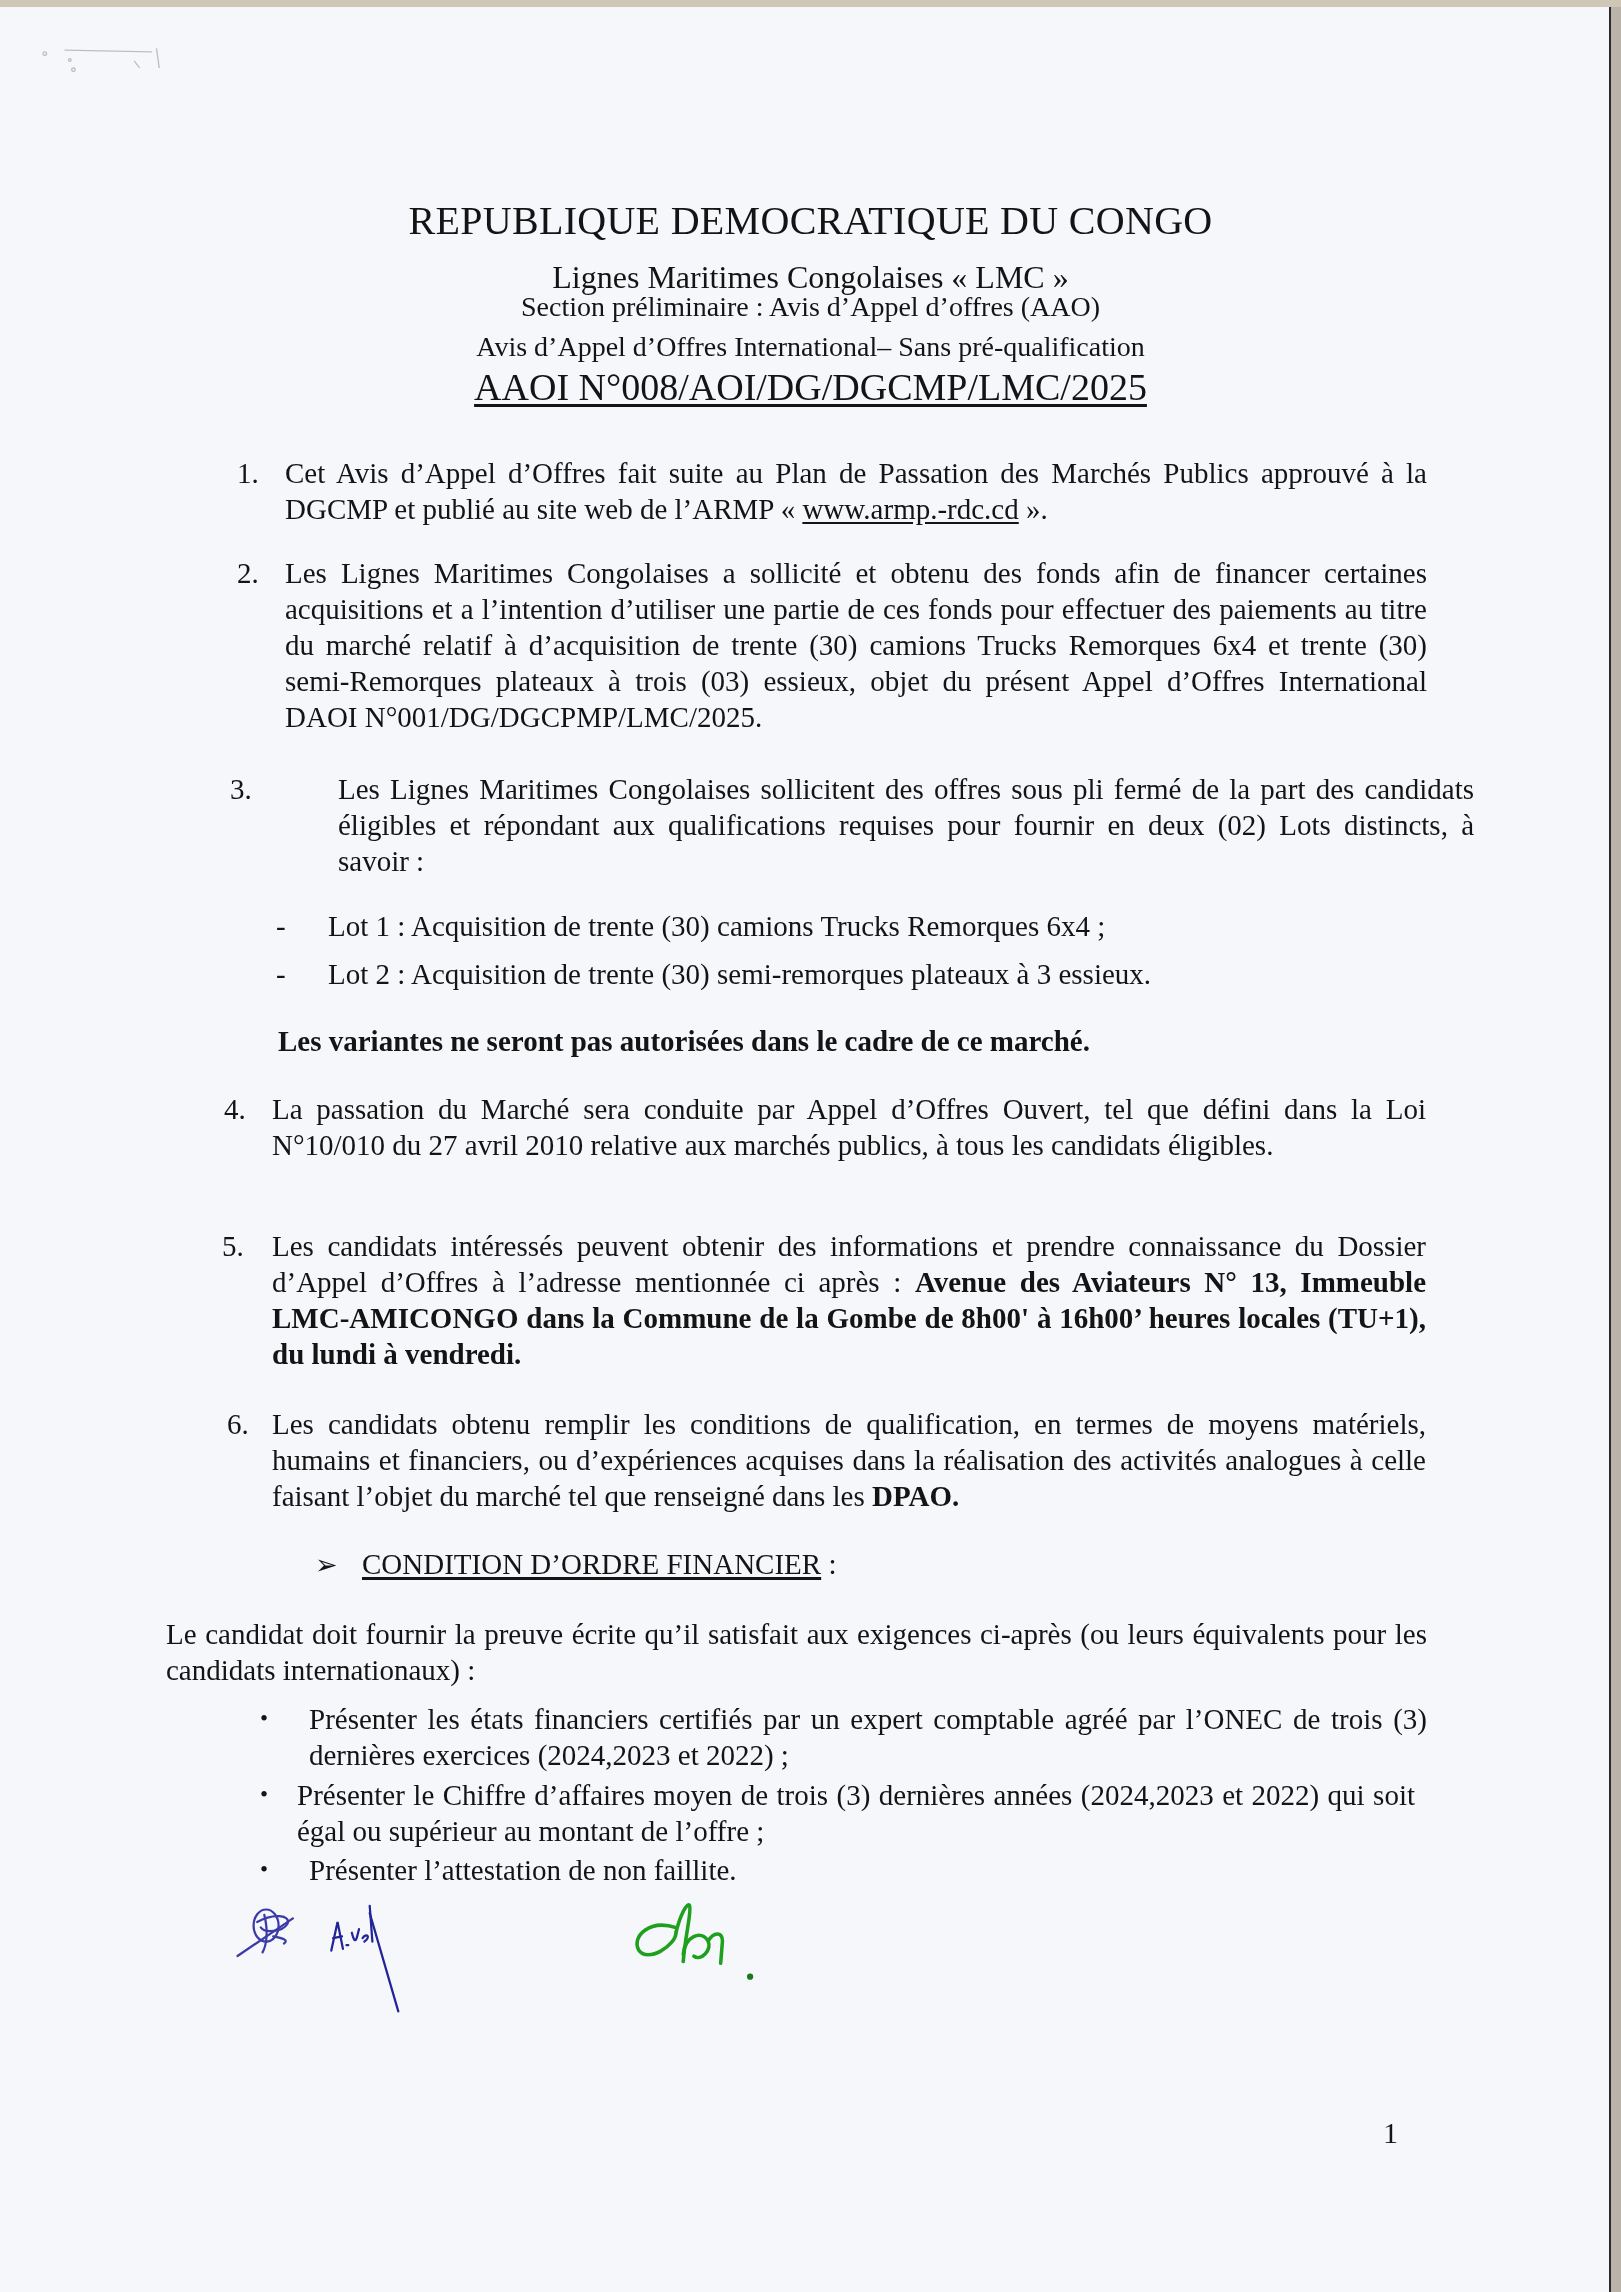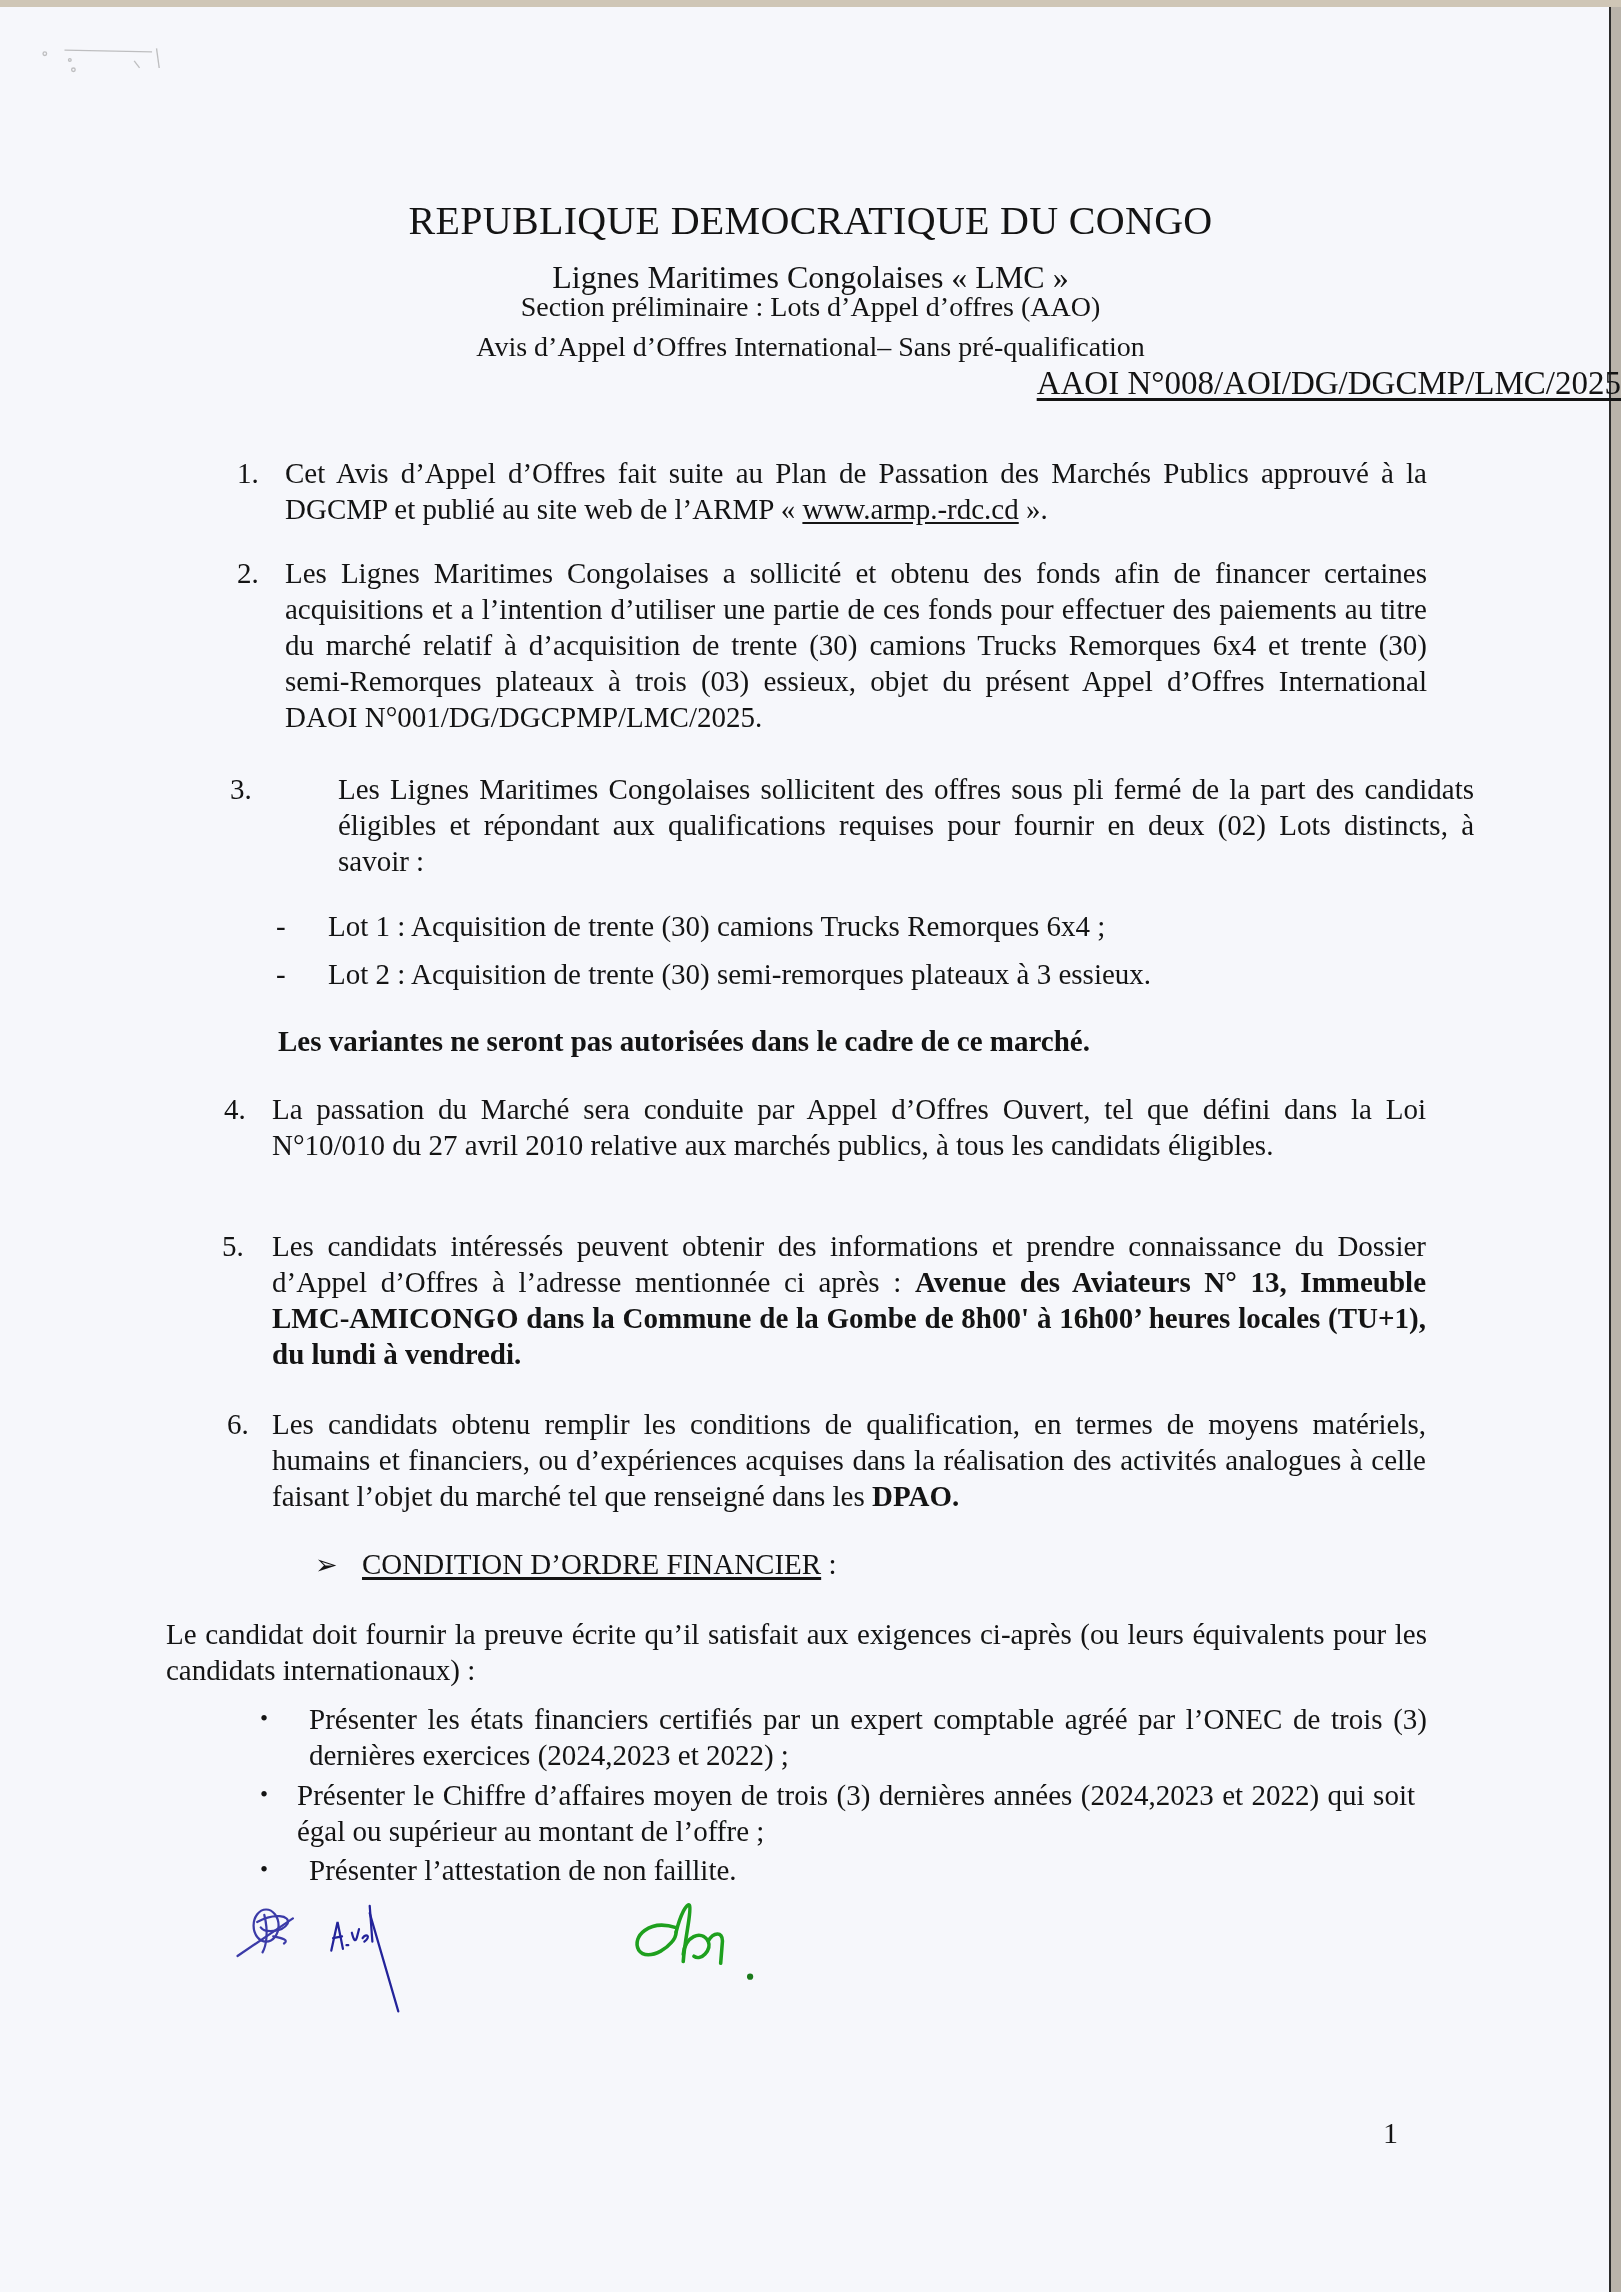--- a/index.html
+++ b/index.html
@@ -14,21 +14,21 @@
     background: #f6f7fb;
     border-right: 2.7px solid #2a2a2a;
   }
   .top-strip { position:absolute; left:0; top:0; width:1621px; height:7.2px; background:#cfc6b6; }
   .scribble { position:absolute; left:18px; top:34px; width:143px; height:45px; }
   .hdr { position: absolute; left: 0; width: 1621px; text-align: center; font-weight: normal; white-space: nowrap; }
   .h1 { top: 190px; font-size: 40px; letter-spacing: 0.3px; }
   .h2 { top: 252px; font-size: 32px; }
   .h3 { top: 284px; font-size: 28px; }
   .h4 { top: 324px; font-size: 28px; }
-  .h5 { top: 358px; font-size: 33px; font-weight: normal; text-decoration: underline; text-underline-offset: 3.6px; text-align: right; }
+  .h5 { top: 358px; font-size: 38px; font-weight: normal; text-decoration: underline; text-underline-offset: 3.6px; }
   .num { position: absolute; font-size: 29px; line-height: 36px; }
   .text-block { position:absolute; font-size: 29px; line-height: 36px; text-align: justify; text-align-last: left; }
   .b { font-weight: bold; }
   .u { text-decoration: underline; text-underline-offset: 2.7px; }
   .dash { position:absolute; font-size:29px; line-height:36px; }
   .bullet { position:absolute; font-size:23px; line-height:36px; }
   .pagenum { position:absolute; left:1383px; top:2109px; font-size:30px; }
   .sig { position:absolute; }
 </style>
 </head>
@@ -43,21 +43,21 @@
         <line x1="52" y1="10" x2="150" y2="12"></line>
       <circle cx="58" cy="21" r="1.5"></circle>
         <circle cx="62" cy="32" r="2"></circle>
       <line x1="130" y1="22" x2="136" y2="30"></line>
         <line x1="155" y1="8" x2="158" y2="30"></line>
     </g>
   </svg>
 
   <div class="hdr h1">REPUBLIQUE DEMOCRATIQUE DU CONGO</div>
   <div class="hdr h2">Lignes Maritimes Congolaises « LMC »</div>
-  <div class="hdr h3">Section préliminaire : Lots d’Appel d’offres (AAO)</div>
+  <div class="hdr h3">Section préliminaire : Avis d’Appel d’offres (AAO)</div>
   <div class="hdr h4">Avis d’Appel d’Offres International– Sans pré-qualification</div>
   <div class="hdr h5">AAOI N°008/AOI/DG/DGCMP/LMC/2025</div>
 
   <div class="num" style="left:237px; top:448px;">1.</div>
   <div class="text-block" style="left:285px; top:448px; width:1142px;">
     <span>Cet Avis d’Appel d’Offres fait suite au Plan de Passation des Marchés Publics approuvé à la DGCMP et publié au site web de l’ARMP « </span><span class="u">www.armp.-rdc.cd</span><span> ».</span>
   </div>
 
   <div class="num" style="left:237px; top:548px;">2.</div>
   <div class="text-block" style="left:285px; top:548px; width:1142px;">Les Lignes Maritimes Congolaises a sollicité et obtenu des fonds afin de financer certaines acquisitions et a l’intention d’utiliser une partie de ces fonds pour effectuer des paiements au titre du marché relatif à d’acquisition de trente (30) camions Trucks Remorques 6x4 et trente (30) semi-Remorques plateaux à trois (03) essieux, objet du présent Appel d’Offres International DAOI N°001/DG/DGCPMP/LMC/2025.</div>

